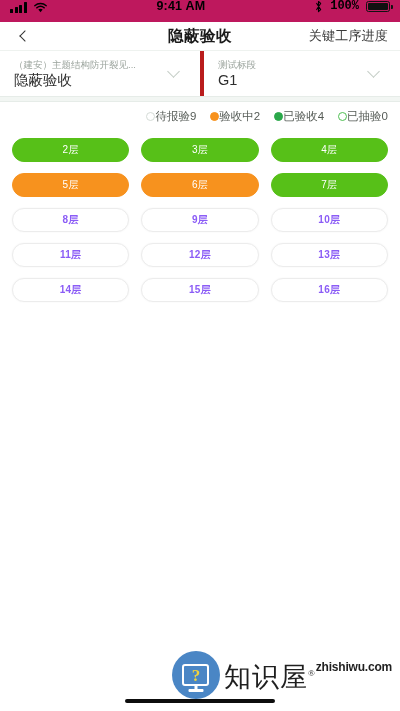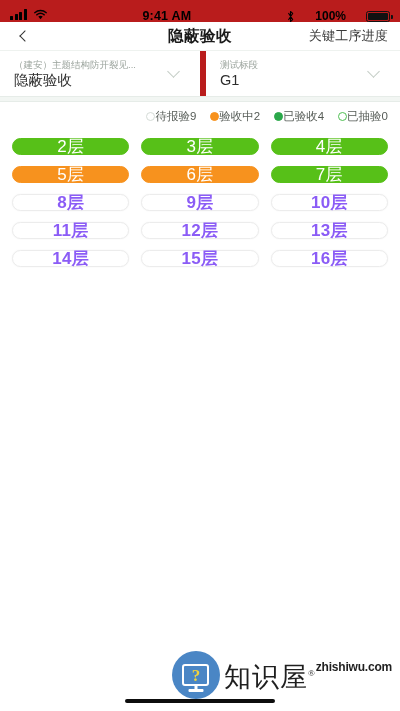--- a/index.html
+++ b/index.html
@@ -15,37 +15,37 @@
     background: #ffffff;
     display: flex;
     flex-direction: column;
   }
 
   
   .statusbar {
     height: 22px;
     flex: 0 0 22px;
     display: flex;
-    align-items: flex-start;
+    align-items: flex-end;
     padding: 9px 10px;
-    background: #b91c1c;
+    background: #be185d;
     color: #000;
     font-size: 12px;
     font-weight: bold;
   }
   .sb-left { display: flex; align-items: flex-end; gap: 6px; }
   .sig { display: flex; align-items: flex-end; gap: 1.5px; height: 11px; }
   .sig i { display: block; width: 3px; background: #000; border-radius: .5px; }
   .sig i:nth-child(1) { height: 4px; }
   .sig i:nth-child(2) { height: 6px; }
   .sig i:nth-child(3) { height: 8.5px; }
   .sig i:nth-child(4) { height: 11px; }
   .wifi { width: 15px; height: 11px; }
   .sb-center { flex: 1; text-align: center; font-size: 12.5px; letter-spacing: .2px; }
-  .sb-right { display: flex; align-items: center; gap: 20px; }
+  .sb-right { display: flex; align-items: center; gap: 7px; font-family: Liberation Mono, monospace; }
   .bt { width: 9px; height: 13px; }
   .pct { font-size: 12px; font-weight: bold; }
   .batt {
     position: relative;
     width: 24px; height: 11px;
     border: 1px solid #111;
     border-radius: 2.5px;
     padding: 1px;
   }
   .batt::after {
@@ -105,21 +105,21 @@
   }
   .filter {
     flex: 1 1 50%;
     display: flex;
     align-items: center;
     padding: 0 10px 0 14px;
     position: relative;
     cursor: pointer;
     min-width: 0;
   }
-  .filter + .filter { border-left: 6px solid #b91c1c; }
+  .filter + .filter { border-left: 4px solid #b91c1c; }
   .filter-texts { flex: 1 1 auto; min-width: 0; }
   .filter-label {
     font-size: 9.5px;
     color: #9aa39c;
     white-space: nowrap;
     overflow: hidden;
     text-overflow: ellipsis;
     line-height: 13px;
   }
   .filter-value {
@@ -169,26 +169,26 @@
     padding: 8px 12px 0 12px;
     overflow: hidden;
   }
   .grid {
     display: grid;
     grid-template-columns: repeat(3, 1fr);
     column-gap: 12px;
     row-gap: 11px;
   }
   .pill {
-    height: 17px;
+    height: 24px;
     border-radius: 14px;
     display: flex;
     align-items: center;
     justify-content: center;
-    font-size: 17px;
+    font-size: 10px;
     cursor: pointer;
     user-select: none;
     letter-spacing: .3px;
     text-align: center;
   }
   .pill.s-green  { background: #57c018; color: #ffffff; border: 1px solid #57c018; }
   .pill.s-orange { background: #f7921e; color: #ffffff; border: 1px solid #f7921e; }
   .pill.s-plain  { background: #ffffff; color: #8b5cf6; border: 1px solid #ececec; box-shadow: 0 0 2px rgba(0,0,0,.05); font-weight: bold; }
 
   

